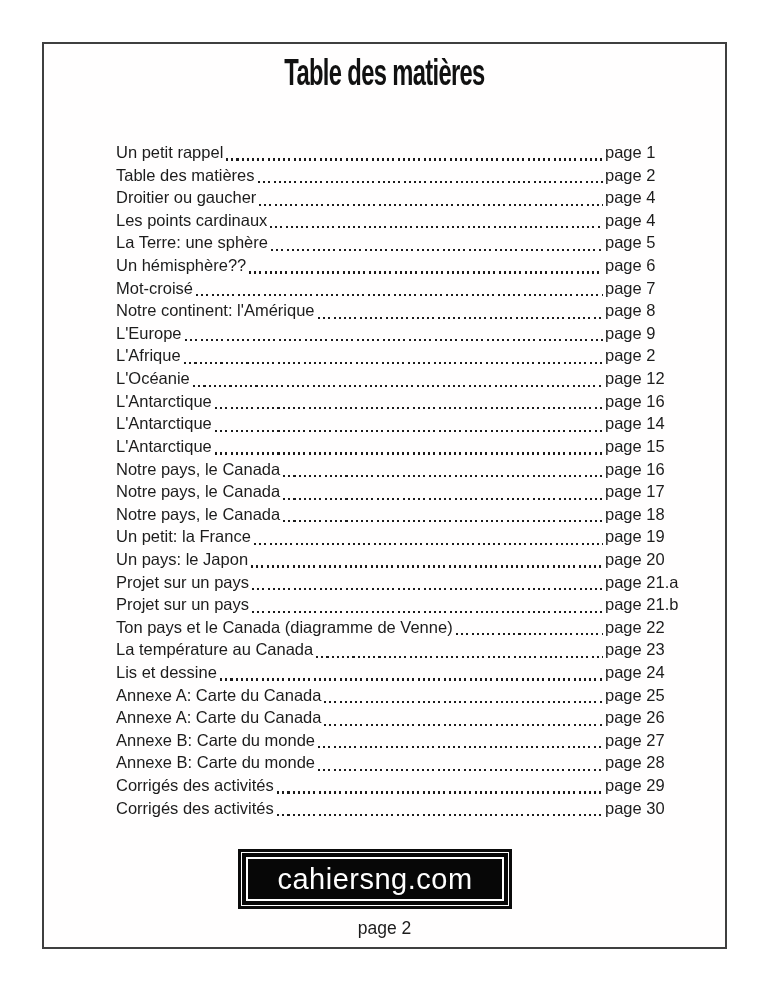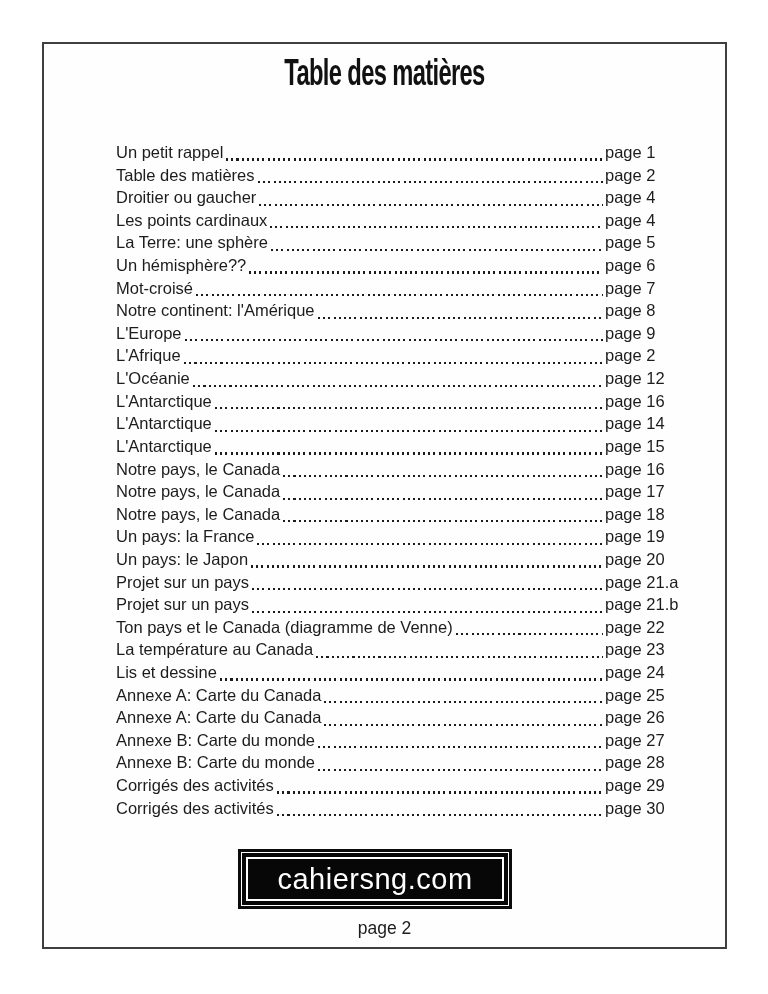--- a/index.html
+++ b/index.html
@@ -214,21 +214,21 @@
     <span class="toc-entry-page">page 17</span>
   </div>
 
   <div class="toc-row">
     <span class="toc-entry-title">Notre pays, le Canada</span>
     <span class="dot-leader"></span>
     <span class="toc-entry-page">page 18</span>
   </div>
 
   <div class="toc-row">
-    <span class="toc-entry-title">Un pays: la France</span>
+    <span class="toc-entry-title">Un petit: la France</span>
     <span class="dot-leader"></span>
     <span class="toc-entry-page">page 19</span>
   </div>
 
   <div class="toc-row">
     <span class="toc-entry-title">Un pays: le Japon</span>
     <span class="dot-leader"></span>
     <span class="toc-entry-page">page 20</span>
   </div>
 

